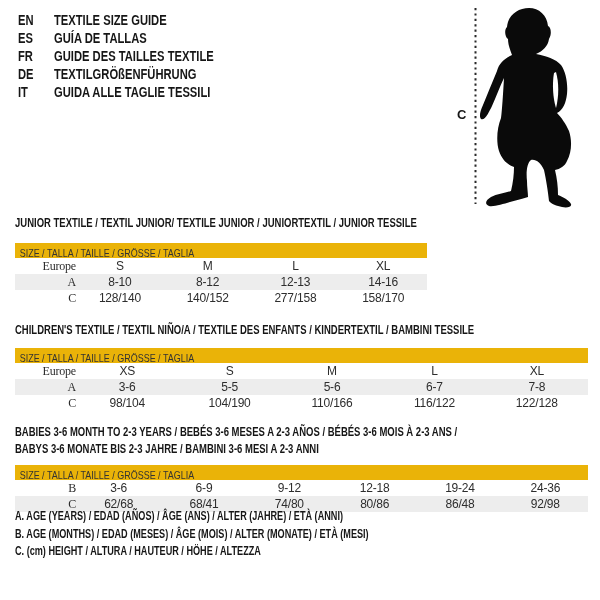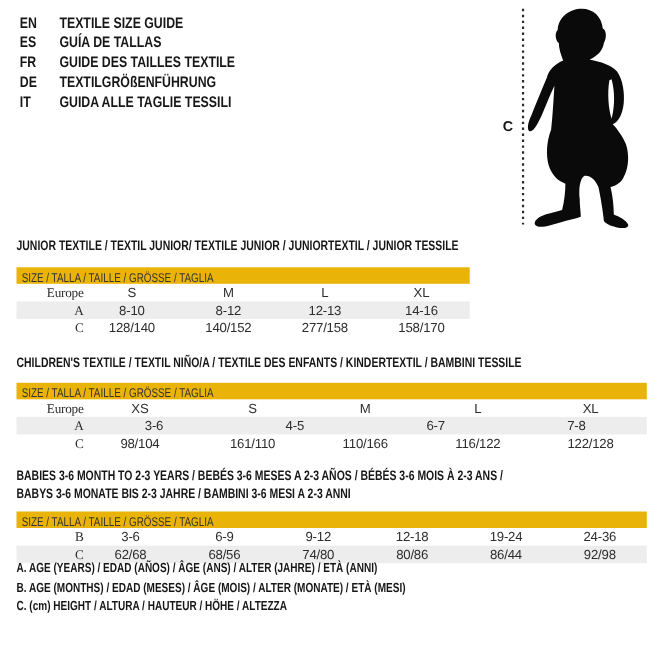--- a/index.html
+++ b/index.html
@@ -142,28 +142,29 @@
         <span class="tlabel">Europe</span>
         <span class="tval">XS</span>
         <span class="tval">S</span>
         <span class="tval">M</span>
         <span class="tval">L</span>
         <span class="tval">XL</span>
       </div>
       <div class="trow alt">
         <span class="tlabel">A</span>
         <span class="tval">3-6</span>
-        <span class="tval">4-5</span>
+        <span class="tval">5-5</span>
+        <span class="tval">5-6</span>
         <span class="tval">6-7</span>
         <span class="tval">7-8</span>
       </div>
       <div class="trow">
         <span class="tlabel">C</span>
         <span class="tval">98/104</span>
-        <span class="tval">161/110</span>
+        <span class="tval">104/190</span>
         <span class="tval">110/166</span>
         <span class="tval">116/122</span>
         <span class="tval">122/128</span>
       </div>
     </div>
 </div>
 
 <div class="sec-title title-babies">
   <div>BABIES 3-6 MONTH TO 2-3 YEARS / BEBÉS 3-6 MESES A 2-3 AÑOS / BÉBÉS 3-6 MOIS À 2-3 ANS /</div>
   <div>BABYS 3-6 MONATE BIS 2-3 JAHRE / BAMBINI 3-6 MESI A 2-3 ANNI</div>
@@ -178,24 +179,24 @@
         <span class="tval">3-6</span>
         <span class="tval">6-9</span>
         <span class="tval">9-12</span>
         <span class="tval">12-18</span>
         <span class="tval">19-24</span>
         <span class="tval">24-36</span>
       </div>
       <div class="trow alt">
         <span class="tlabel">C</span>
         <span class="tval">62/68</span>
-        <span class="tval">68/56</span>
+        <span class="tval">68/41</span>
         <span class="tval">74/80</span>
         <span class="tval">80/86</span>
-        <span class="tval">86/44</span>
+        <span class="tval">86/48</span>
         <span class="tval">92/98</span>
       </div>
     </div>
 </div>
 
 <div class="footnotes">
   <div class="footnote">A. AGE (YEARS) / EDAD (AÑOS) / ÂGE (ANS) / ALTER (JAHRE) / ETÀ (ANNI)</div>
   <div class="footnote">B. AGE (MONTHS) / EDAD (MESES) / ÂGE (MOIS) / ALTER (MONATE) / ETÀ (MESI)</div>
   <div class="footnote">C. (cm) HEIGHT / ALTURA / HAUTEUR / HÖHE / ALTEZZA</div>
 </div>

